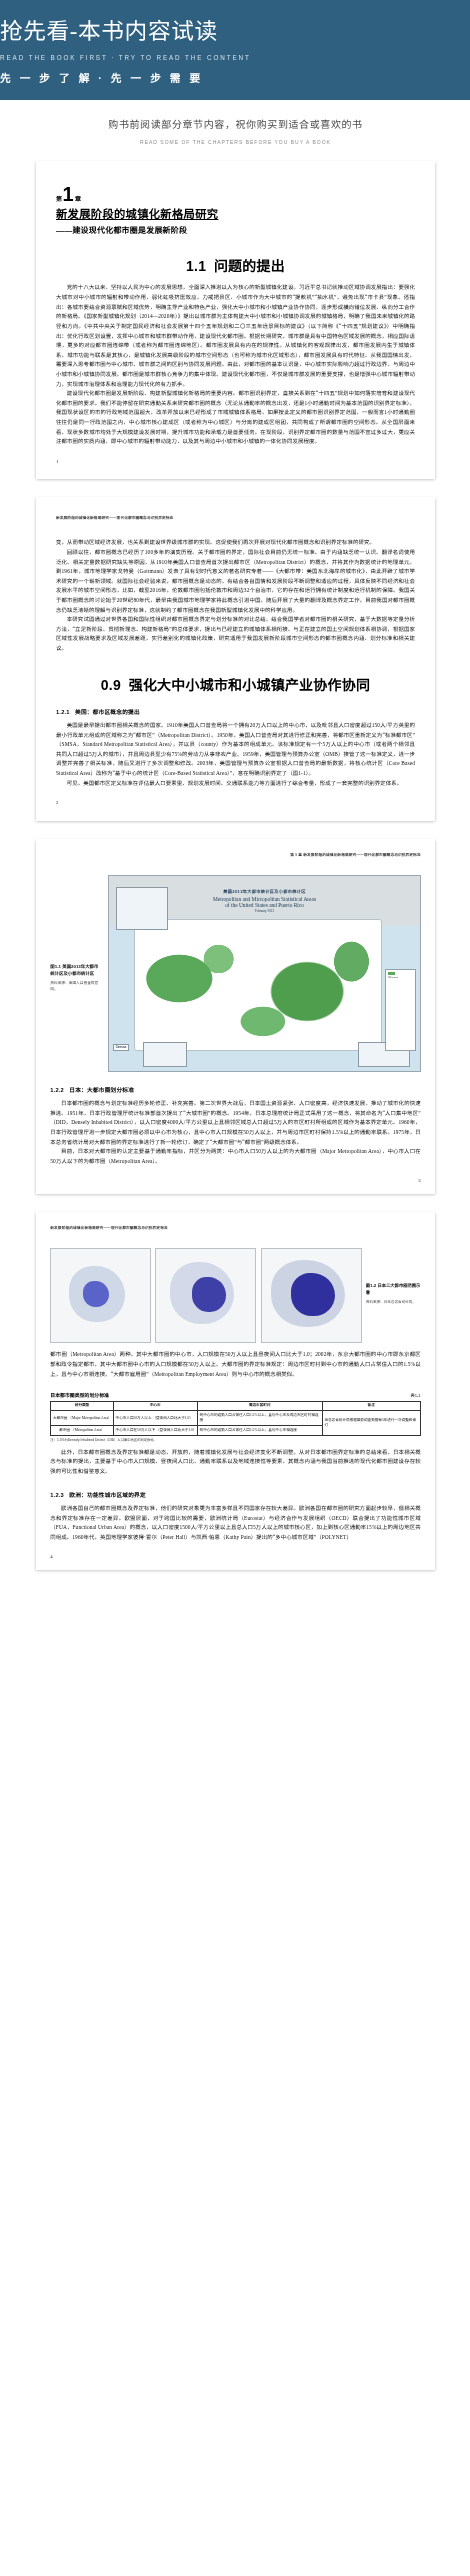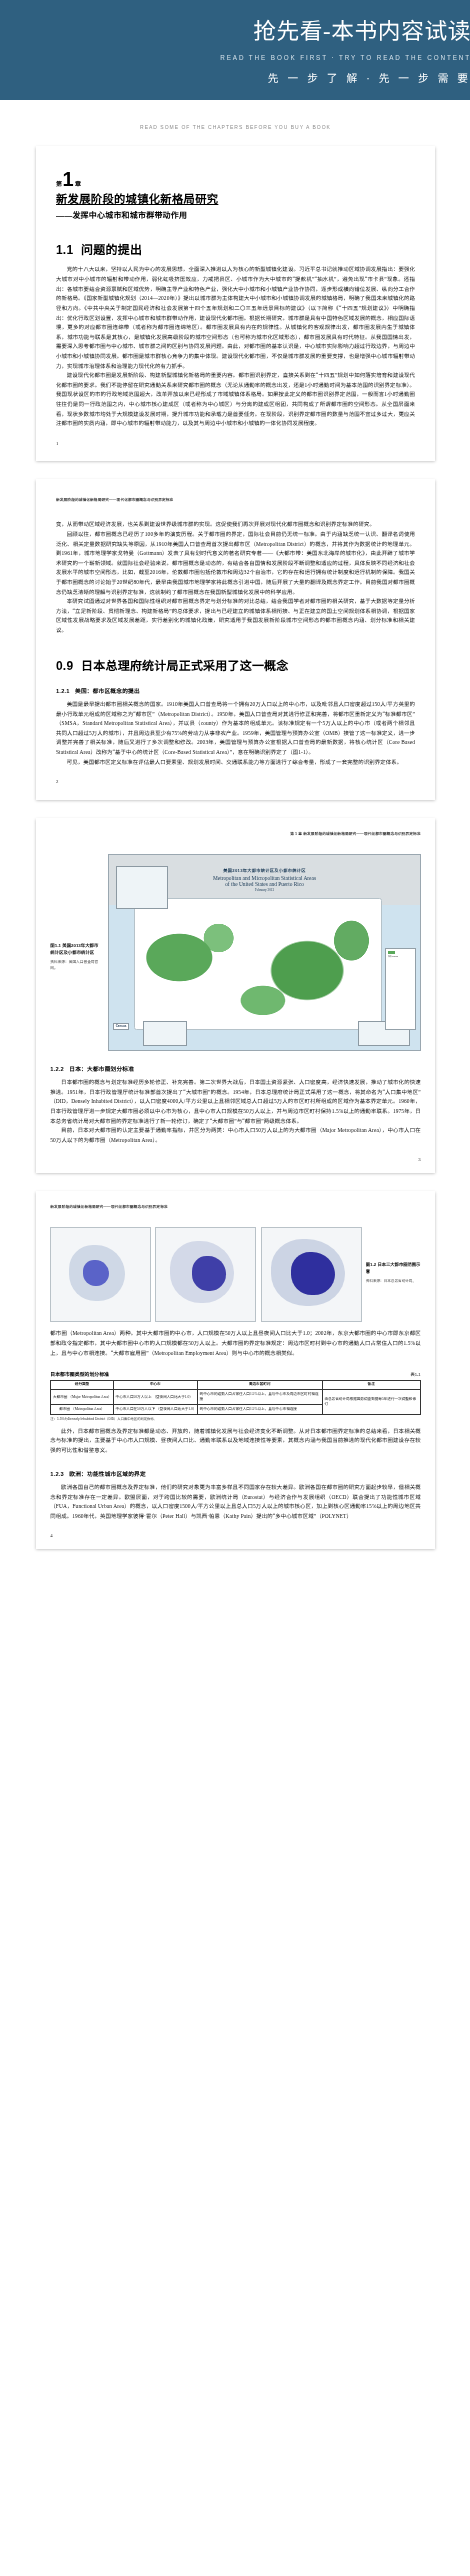--- a/index.html
+++ b/index.html
@@ -10,21 +10,21 @@
     background: #ffffff;
     font-family: "Liberation Sans", "DejaVu Sans", sans-serif;
     -webkit-font-smoothing: antialiased;
   }
 
   
   .banner {
     background: #2f6080;
     width: 471px;
     padding: 13px 0 15.5px 0;
-    text-align: right;
+    text-align: left;
     color: #ffffff;
   }
   .banner-title {
     font-family: "Liberation Serif", "DejaVu Serif", serif;
     font-size: 22.7px;
     font-weight: 400;
     letter-spacing: 0.6px;
     line-height: 1.25;
     margin: 4.8px 0 0 0;
     color:#fff;
@@ -34,21 +34,21 @@
     letter-spacing: 1.9px;
     margin-top: 8.3px;
     color: #d6e2ea;
     font-weight: 300;
   }
   .banner-sub-cn {
     font-size: 10.7px;
     letter-spacing: 3px;
     margin-top: 8.3px;
     color: #ffffff;
-    font-weight: 400;
+    font-weight: 700;
   }
 
   
   .subhead {
     width: 471px;
     text-align: center;
     padding: 15.5px 0 6px 0;
     background: #fff;
   }
   .subhead-cn {
@@ -104,22 +104,22 @@
     font-size: 11.3px; font-weight: 700; color: #000;
     letter-spacing: 0.3px; margin-top: 4.2px; line-height: 1.2; text-decoration: underline;
   }
   .chap-subtitle {
     font-size: 8px; font-weight: 700; color: #000;
     letter-spacing: 0.2px; margin-top: 3px;
   }
 
   
   h2.sec {
-    font-size: 12px; font-weight: 700; color:#000;
-    margin: 20px 0 8.3px 0; letter-spacing: 0.2px;
+    font-size: 14px; font-weight: 700; color:#000;
+    margin: 20px 0 8.3px 0; letter-spacing: 0.2px; text-align: center;
   }
   h2.sec .n { margin-right: 7.8px; }
   h3.subsec {
     font-size: 5.7px; font-weight: 700; color:#000;
     margin: 13px 0 5.4px 0; letter-spacing: 0.2px;
   }
   h3.subsec .n { margin-right: 5.4px; }
 
   
   p.body {
@@ -232,53 +232,54 @@
 </head>
 <body>
 
 <div class="banner">
   <div class="banner-title">抢先看-本书内容试读</div>
   <div class="banner-sub-en">READ THE BOOK FIRST · TRY TO READ THE CONTENT</div>
   <div class="banner-sub-cn">先 一 步 了 解 · 先 一 步 需 要</div>
 </div>
 
 <div class="subhead">
+  <div class="subhead-cn">购书前阅读部分章节内容，祝你购买到适合或喜欢的书</div>
   <div class="subhead-en">READ SOME OF THE CHAPTERS BEFORE YOU BUY A BOOK</div>
 </div>
 
 <div class="sheets">
 
   <div class="page">
     <div class="chap-num-row">
       <span class="chap-num-pre">第</span>
       <span class="chap-num-big">1</span>
       <span class="chap-num-post">章</span>
     </div>
     <div class="chap-title">新发展阶段的城镇化新格局研究</div>
-    <div class="chap-subtitle">——发挥中心城市和城市群带动作用</div>
+    <div class="chap-subtitle">——建设现代化都市圈是发展新阶段</div>
 
     <h2 class="sec">
       <span class="n">1.1</span><span>问题的提出</span>
     </h2>
 
     <p class="body">党的十八大以来，坚持以人民为中心的发展思想，全面深入推进以人为核心的新型城镇化建设。习近平总书记就推动区域协调发展指出：要强化大城市对中小城市的辐射和带动作用，弱化虹吸挤压效应，力戒把县区、小城市作为大中城市的“提款机”“抽水机”，避免出现“市卡县”现象。还指出：各城市要结合资源禀赋和区域优势，明确主导产业和特色产业，强化大中小城市和小城镇产业协作协同，逐步形成横向错位发展、纵向分工合作的新格局。《国家新型城镇化规划（2014—2020年）》提出以城市群为主体构建大中小城市和小城镇协调发展的城镇格局，明确了我国未来城镇化的路径和方向。《中共中央关于制定国民经济和社会发展第十四个五年规划和二〇三五年远景目标的建议》（以下简称《“十四五”规划建议》）中明确指出：优化行政区划设置，发挥中心城市和城市群带动作用，建设现代化都市圈。根据长期研究，城市群是具有中国特色区域发展的概念，相应国际语境，更多的对应都市圈连绵带（或者称为都市圈连绵地区）。都市圈发展具有内在的规律性。从城镇化的客观规律出发，都市圈发展内生于城镇体系，城市功能与联系是其核心，是城镇化发展高级阶段的城市空间形态（也可称为城市化区域形态），都市圈发展具有时代特征。从我国国情出发，需要深入思考都市圈与中心城市、城市群之间的区别与协同发展问题。由此，对都市圈的基本认识是，中心城市实际影响力超过行政边界，与周边中小城市和小城镇协同发展。都市圈是城市群核心竞争力的集中体现。建设现代化都市圈，不仅是城市群发展的重要支撑，也是增强中心城市辐射带动力，实现城市治理体系和治理能力现代化的有力抓手。</p>
     <p class="body">建设现代化都市圈是发展新阶段、构建新型城镇化新格局的重要内容。都市圈识别界定，直接关系到在“十四五”规划中如何落实培育和建设现代化都市圈的要求。我们不能停留在研究通勤关系来研究都市圈的概念（无论从通勤率的概念出发，还是1小时通勤时间为基本范围的识别界定标准）。我国现状设区的市的行政地域范围超大，改革开放以来已经形成了市域城镇体系格局。如果按此定义的都市圈识别界定范围，一般而言1小时通勤圈往往仍是同一行政范围之内，中心城市核心建成区（或者称为中心城区）与分离的建成区组团，共同构成了所谓都市圈的空间形态。从全国层面来看，现状多数城市均处于大规模建设发展时期，提升城市功能和承载力是首要任务。在现阶段，识别界定都市圈的数量与范围不宜过多过大，更应关注都市圈的实质内涵，即中心城市的辐射带动能力，以及其与周边中小城市和小城镇的一体化协同发展程度。</p>
 
     <div class="folio left">1</div>
   </div>
 
   <div class="page">
     <div class="run-head">新发展阶段的城镇化新格局研究——现代化都市圈概念与识别界定标准</div>
 
     <p class="body noind">变，从而带动区域经济发展，也关系到建设世界级城市群的实现。这促使我们再次开展对现代化都市圈概念和识别界定标准的研究。</p>
     <p class="body">回顾以往，都市圈概念已经历了100多年的演变历程。关于都市圈的界定，国际社会目前仍无统一标准。由于内涵缺乏统一认识、翻译名词使用泛化、相关定量数据研究缺失等原因，从1910年美国人口普查局首次提出都市区（Metropolitan District）的概念，并将其作为数据统计的地理单元。到1961年，城市地理学家戈特曼（Gottmann）发表了具有划时代意义的著名研究专著——《大都市带：美国东北海岸的城市化》，由此开辟了城市学术研究的一个崭新领域。就国际社会经验来说，都市圈概念是动态的，有结合各自国情和发展阶段不断调整和适应的过程，具体反映不同经济和社会发展水平的城市空间形态，比如，截至2016年，伦敦都市圈包括伦敦市和周边32个自治市，它的存在和运行拥有统计制度和运行机制的保障。我国关于都市圈概念的讨论始于20世纪80年代，最早由我国城市地理学家将此概念引进中国，随后开展了大量的翻译及概念界定工作。目前我国对都市圈概念仍缺乏清晰的理解与识别界定标准，这就制约了都市圈概念在我国新型城镇化发展中的科学应用。</p>
     <p class="body">本研究试图通过对世界各国和国际性组织对都市圈概念界定与划分标准的对比总结，结合我国学者对都市圈的相关研究，基于大数据等定量分析方法，“立足新阶段、贯彻新理念、构建新格局”的总体要求，提出与已经建立的城镇体系相衔接、与正在建立的国土空间规划体系相协调，根据国家区域性发展战略要求及区域发展差距，实行差别化的城镇化政策，研究适用于我国发展新阶段城市空间形态的都市圈概念内涵、划分标准和相关建议。</p>
 
     <h2 class="sec">
-      <span class="n">0.9</span><span>日本总理府统计局正式采用了这一概念</span>
+      <span class="n">0.9</span><span>强化大中小城市和小城镇产业协作协同</span>
     </h2>
 
     <h3 class="subsec">
       <span class="n">1.2.1</span><span>美国：都市区概念的提出</span>
     </h3>
 
     <p class="body">美国是最早提出都市圈相关概念的国家。1910年美国人口普查局将一个拥有20万人口以上的中心市，以及毗邻且人口密度超过150人/平方英里的最小行政单元组成的区域称之为“都市区”（Metropolitan District）。1950年，美国人口普查局对其进行修正和完善，将都市区重新定义为“标准都市区”（SMSA，Standard Metropolitan Statistical Area），并以县（county）作为基本的组成单元。该标准规定有一个5万人以上的中心市（或者两个相邻且共同人口超过5万人的城市），并且周边县至少有75%的劳动力从事非农产业。1959年，美国管理与预算办公室（OMB）接管了这一标准定义，进一步调整并完善了相关标准，随后又进行了多次调整和修改。2003年，美国管理与预算办公室根据人口普查局的最新数据，将核心统计区（Core Based Statistical Area）改称为“基于中心的统计区（Core-Based Statistical Area）”，意在明确识别界定了（图1-1）。</p>
     <p class="body">可见，美国都市区定义标准在评估最人口要素里、规划发展时间、交通联系能力等方面进行了综合考量，形成了一套完整的识别界定体系。</p>
 
     <div class="folio left">2</div>

